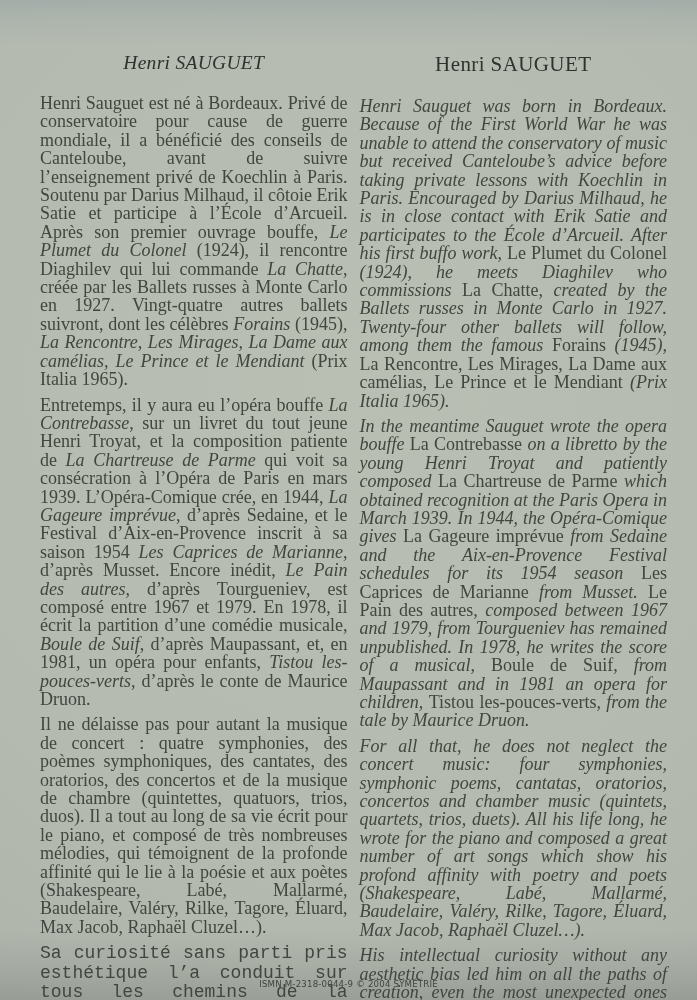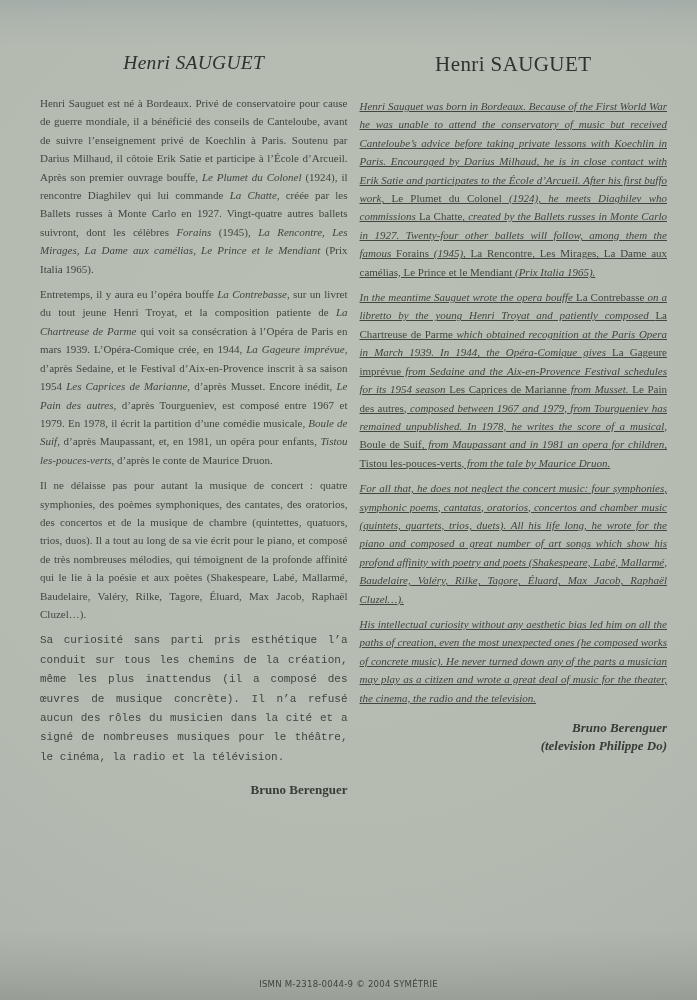--- a/index.html
+++ b/index.html
@@ -27,26 +27,26 @@
   h1.col-heading {
     margin: 0 0 20px 0;
     text-align: center;
     font-weight: normal;
     color: #2e332e;
   }
   .col-left h1.col-heading { font-style: italic; font-size: 19.5px; letter-spacing: 0.3px; }
   .col-right h1.col-heading { font-style: normal; font-size: 21px; letter-spacing: 0.4px; }
   .body-text p {
     margin: 0 0 7px 0;
-    font-size: 11px;
+    font-size: 18px;
     line-height: 18.4px;
     text-align: justify;
     text-justify: inter-word;
   }
-  .col-right .body-text p { font-size: 11px; text-decoration: underline; }
+  .col-right .body-text p { font-size: 18px; }
   .signature {
     text-align: right;
     font-weight: bold;
     font-size: 13px;
     line-height: 18px;
     margin-top: 15px;
     color: #383d38;
   }
   .col-right .signature { font-style: italic; margin-top: 12px; }
   .signature .sig-line { display: block; }

